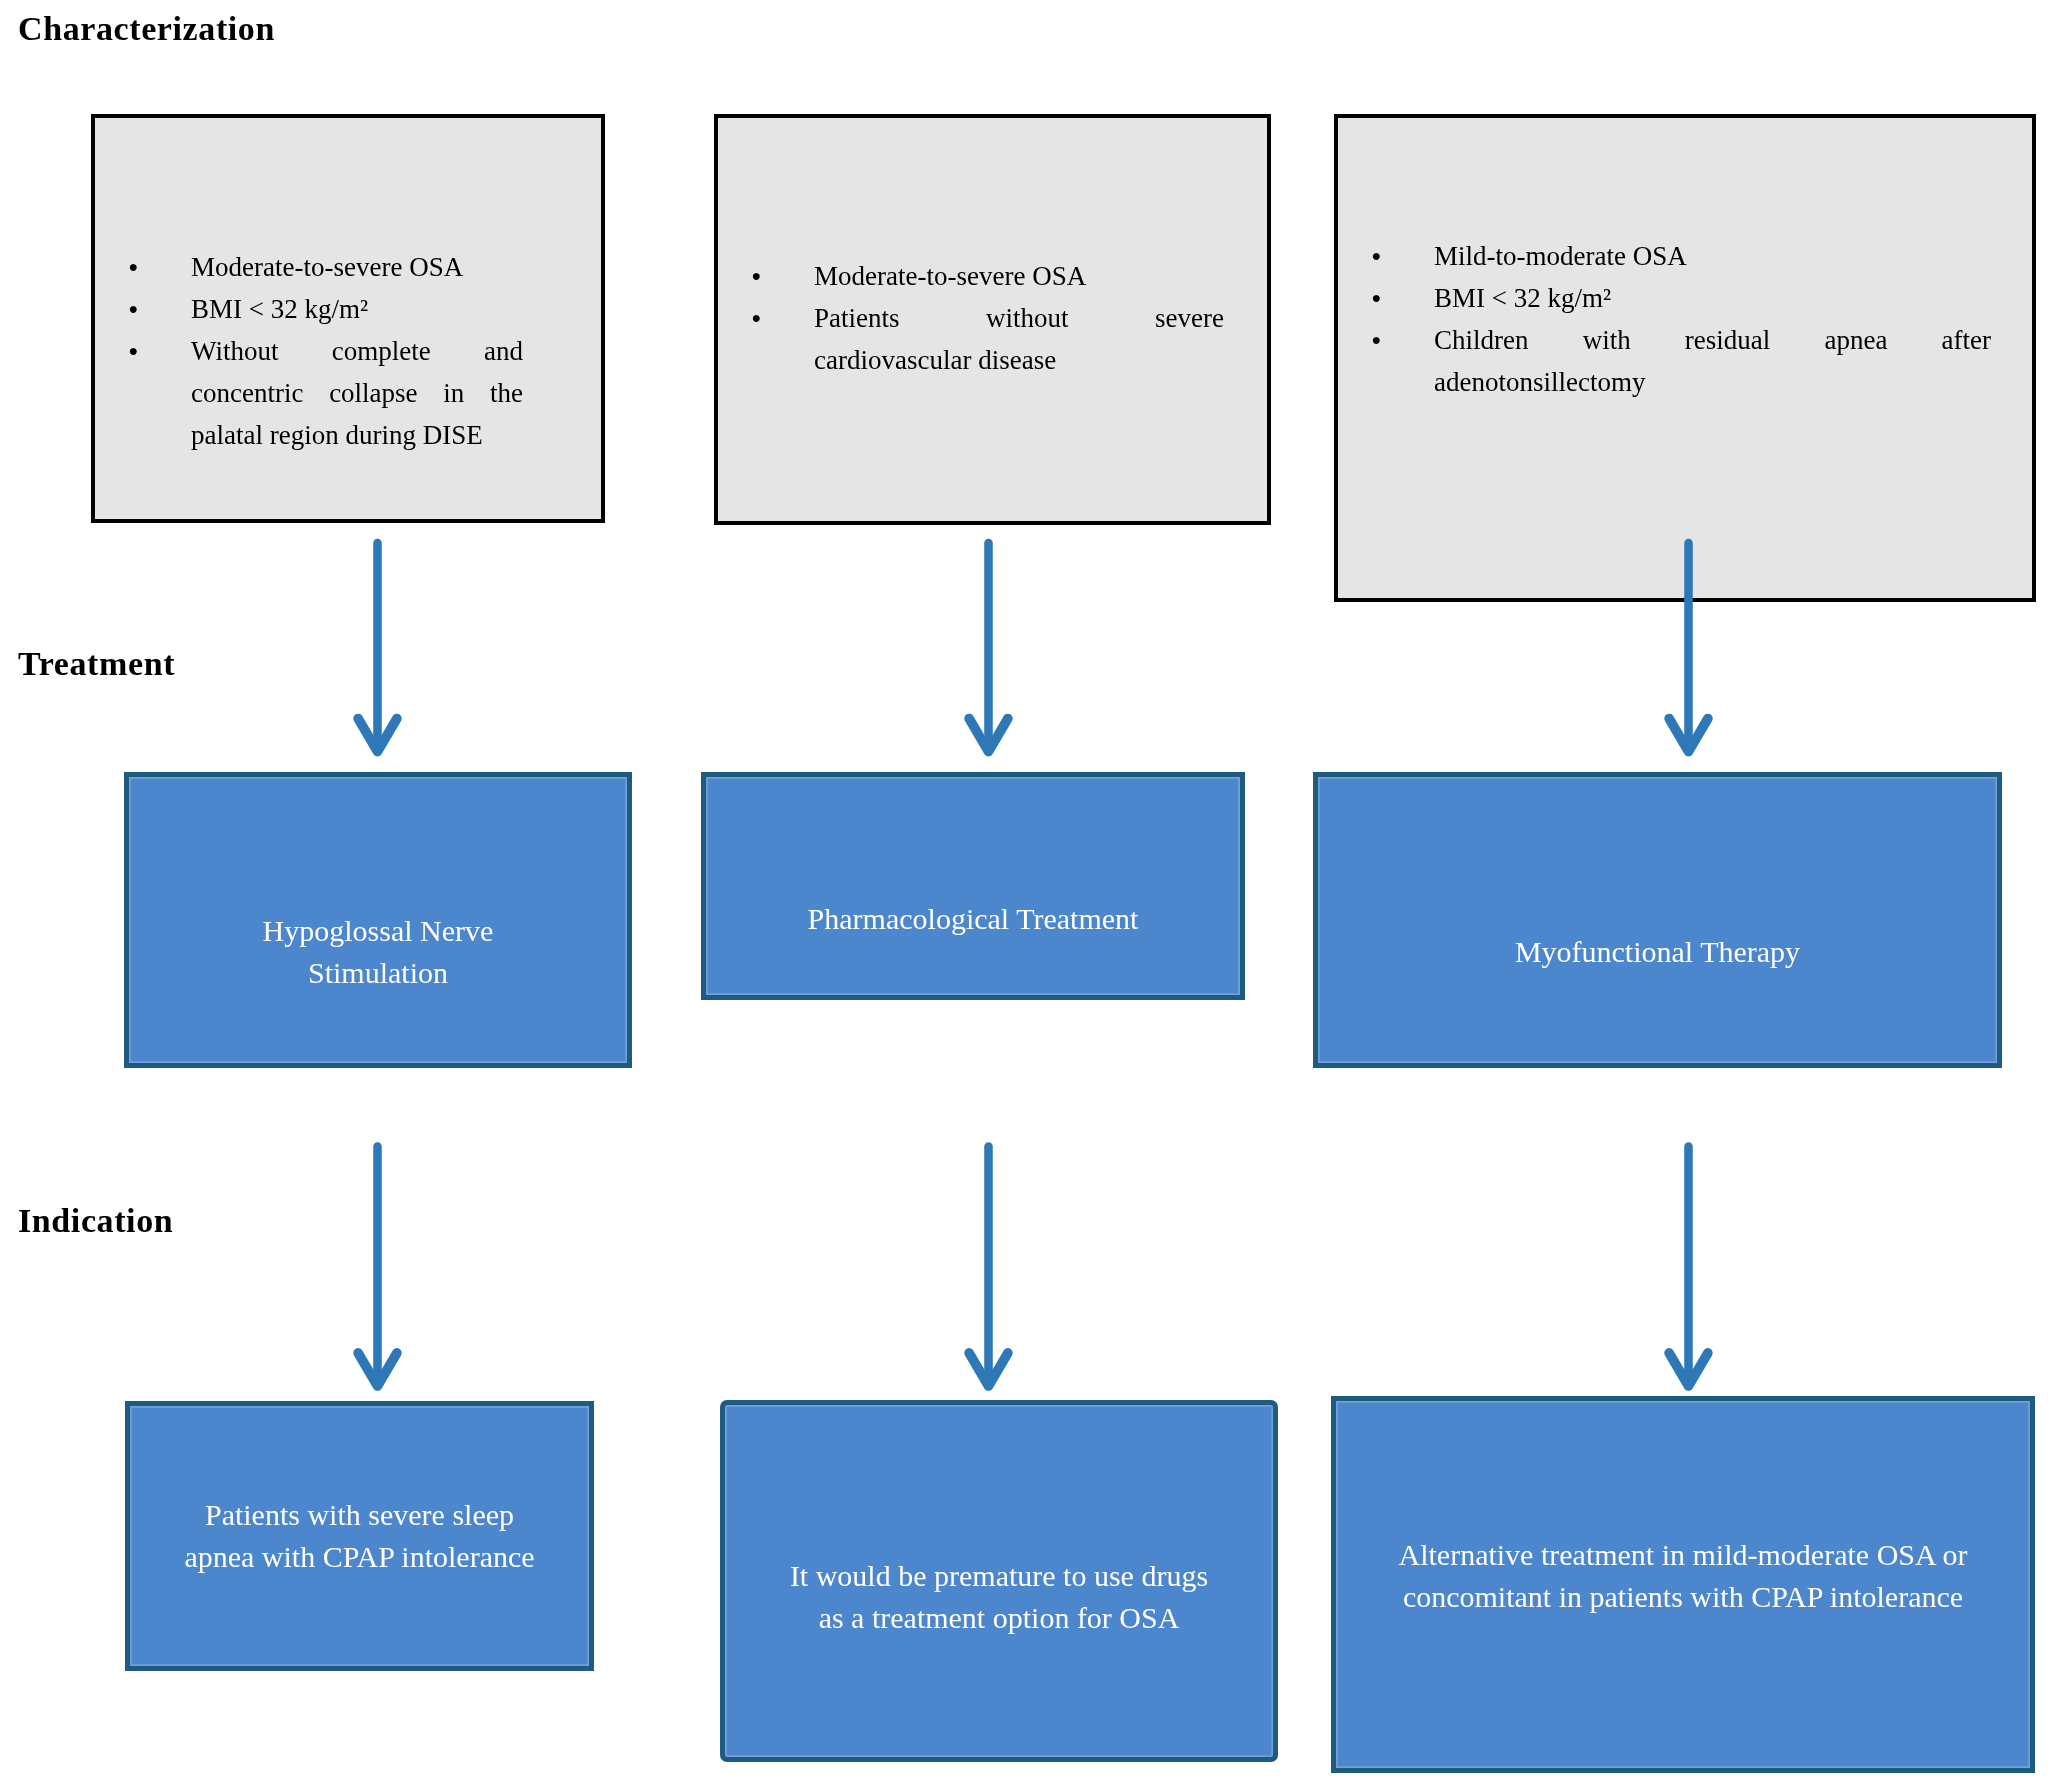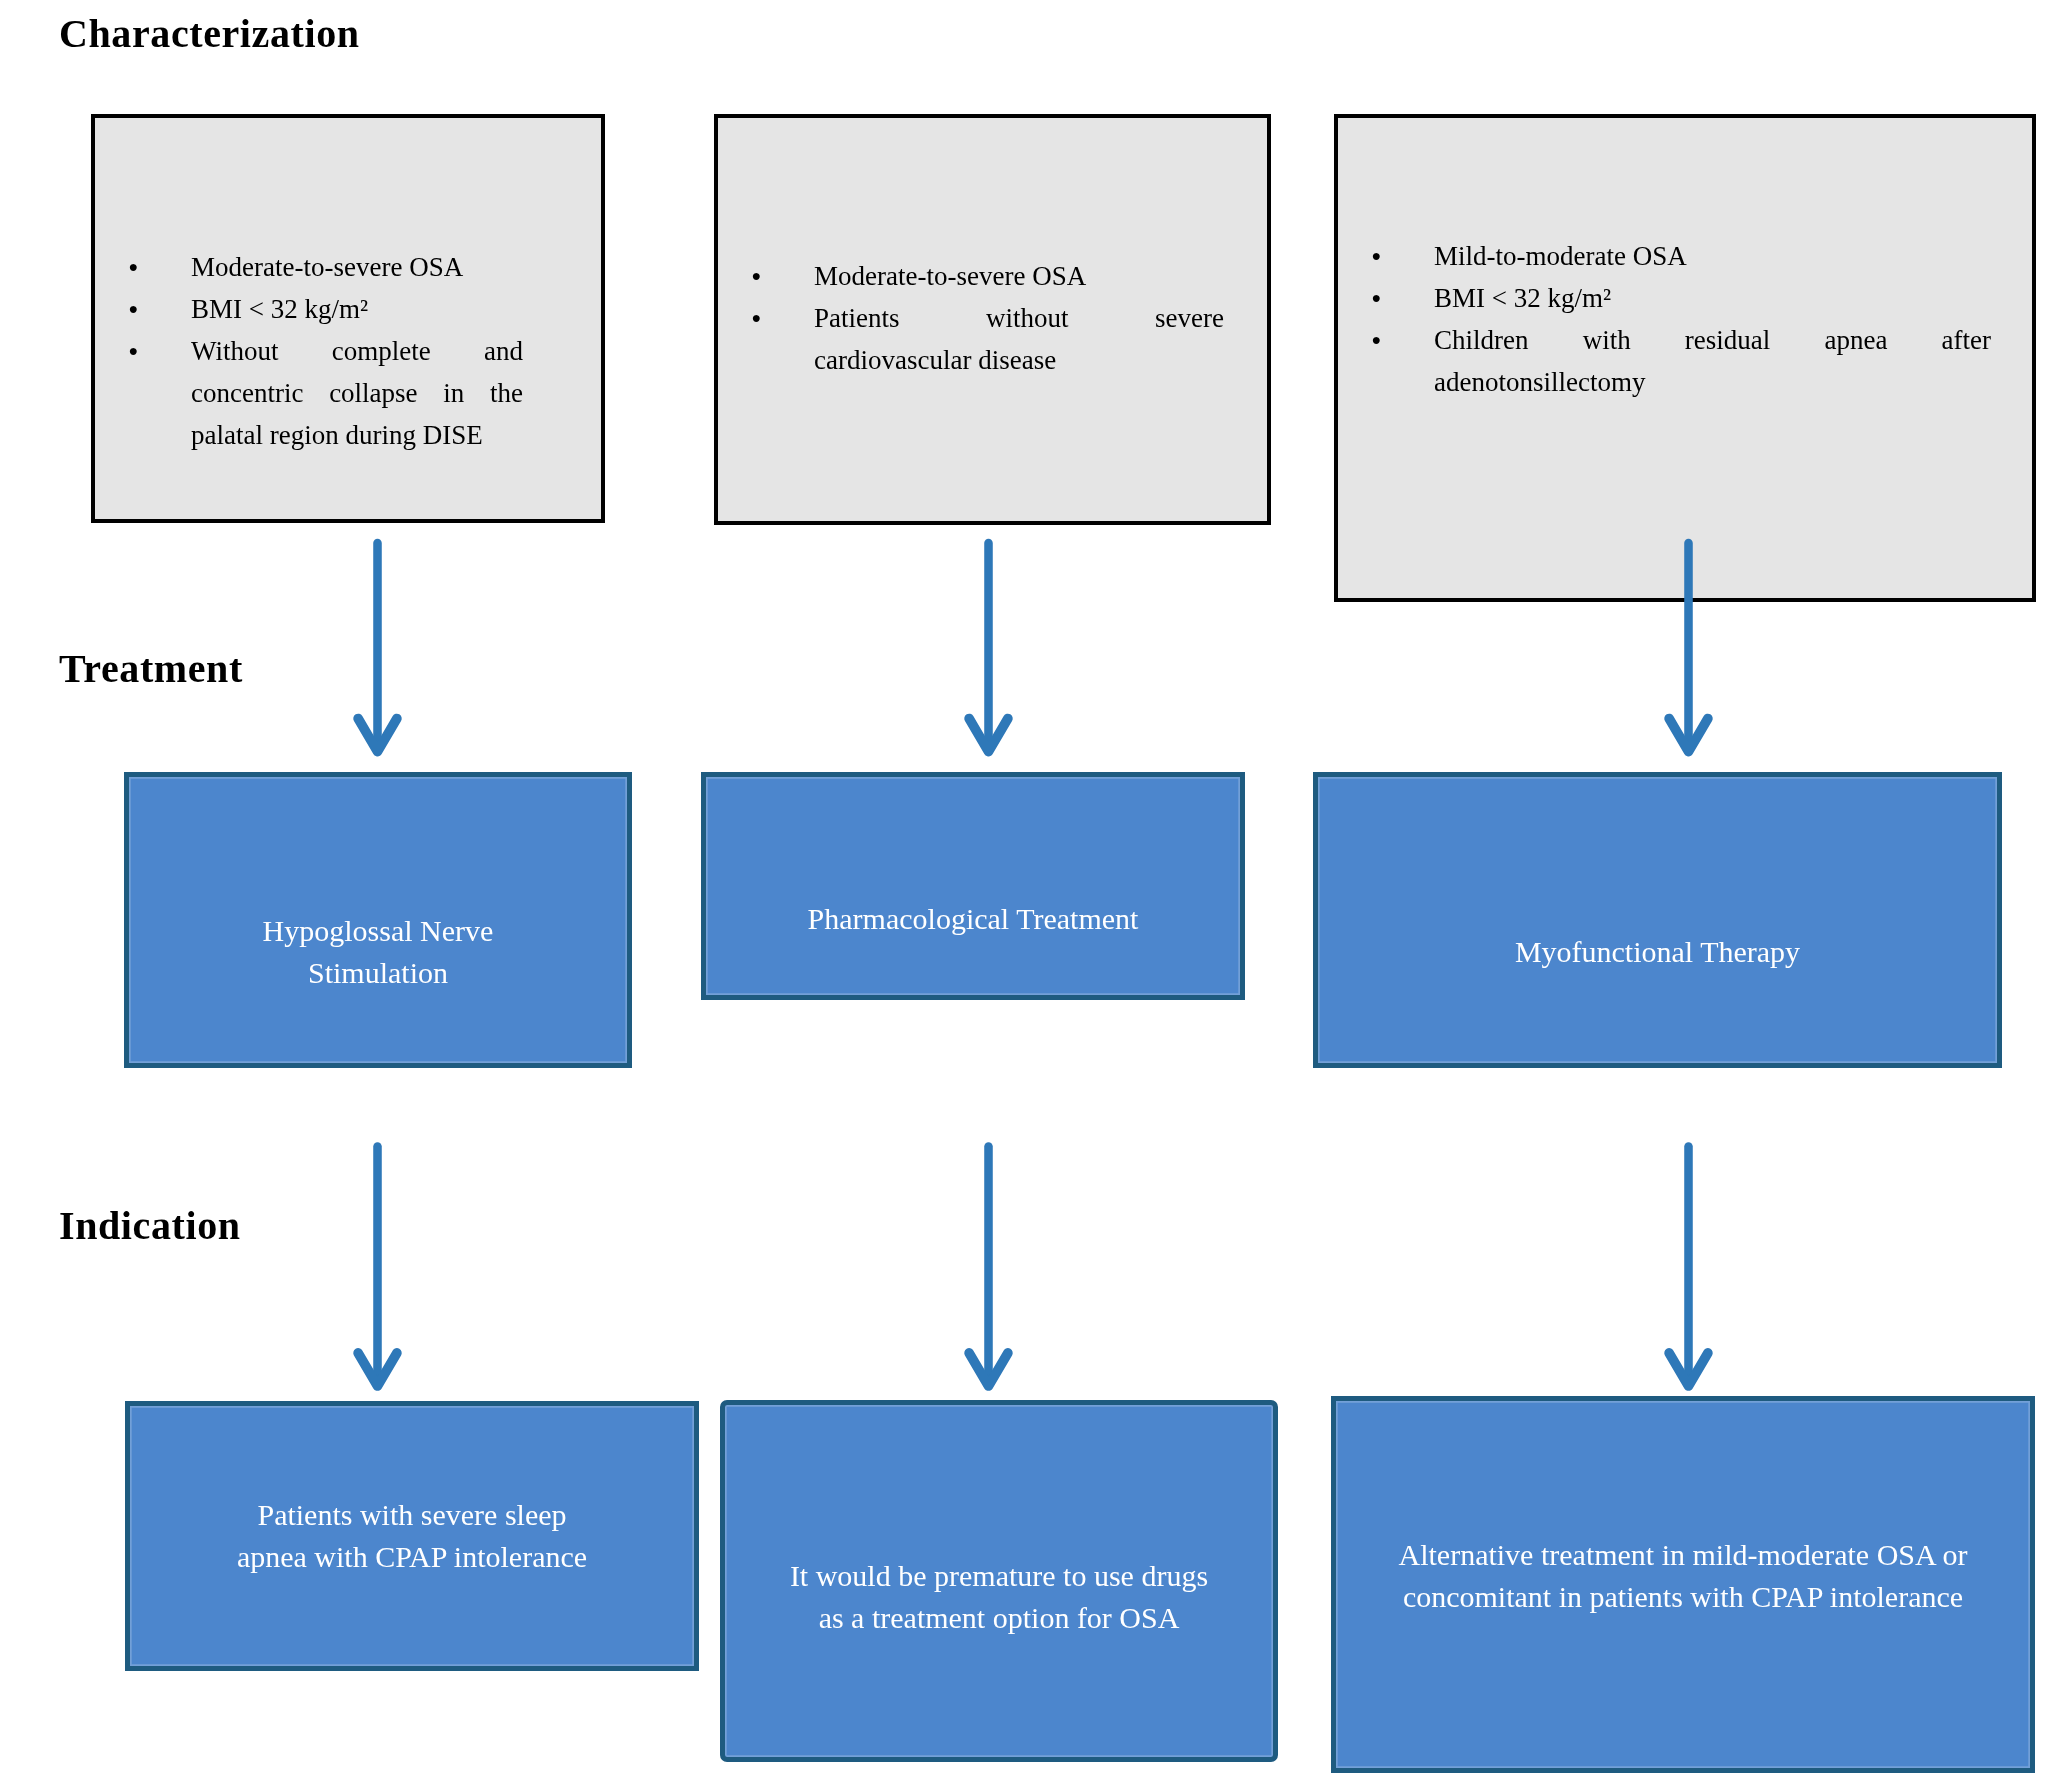--- a/index.html
+++ b/index.html
@@ -15,25 +15,24 @@
     position:relative;
     width:2056px;
     height:1786px;
     background:#ffffff;
     font-family:"Liberation Serif","DejaVu Serif",serif;
     overflow:hidden;
   }
   .row-label{
     position:absolute;
     font-weight:bold;
-    font-size:40px;
+    font-size:34px;
     letter-spacing:0.6px;
     color:var(--label-color);
     white-space:nowrap;
-    margin-left:41px;
   }
   
   .char-box{
     position:absolute;
     background:#e5e5e5;
     border:4.6px solid var(--outline-border);
     box-sizing:border-box;
   }
   .bullets{
     list-style:none;
@@ -157,21 +156,21 @@
   </svg>
   <svg class="arrow" style="left:960px;top:1142px;" width="57" height="252" viewBox="0 0 100 442">
     <line class="shaft" x1="50" y1="8" x2="50" y2="426"></line>
     <polyline class="head" points="16,370 50,428 84,370"></polyline>
   </svg>
   <svg class="arrow" style="left:1660px;top:1142px;" width="57" height="252" viewBox="0 0 100 442">
     <line class="shaft" x1="50" y1="8" x2="50" y2="426"></line>
     <polyline class="head" points="16,370 50,428 84,370"></polyline>
   </svg>
 
-  <div id="ind1" class="blue-box" style="left:125px;top:1401px;width:574px;height:270px;">
+  <div id="ind1" class="blue-box" style="left:125px;top:1401px;width:469px;height:270px;">
     <div class="box-label">Patients with severe sleep apnea with CPAP intolerance</div>
   </div>
   <div id="ind2" class="blue-box" style="left:720px;top:1400px;width:558px;height:362px;border-radius:7px;">
     <div class="box-label">It would be premature to use drugs as a treatment option for OSA</div>
   </div>
   <div id="ind3" class="blue-box" style="left:1331px;top:1396px;width:704px;height:377px;">
     <div class="box-label">Alternative treatment in mild-moderate OSA or concomitant in patients with CPAP intolerance</div>
   </div>
 
 </div>

